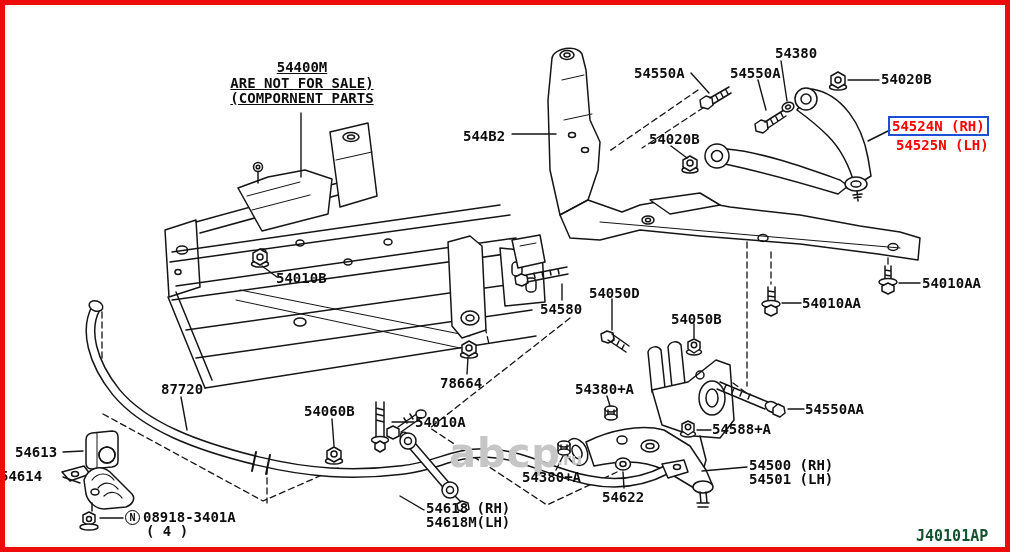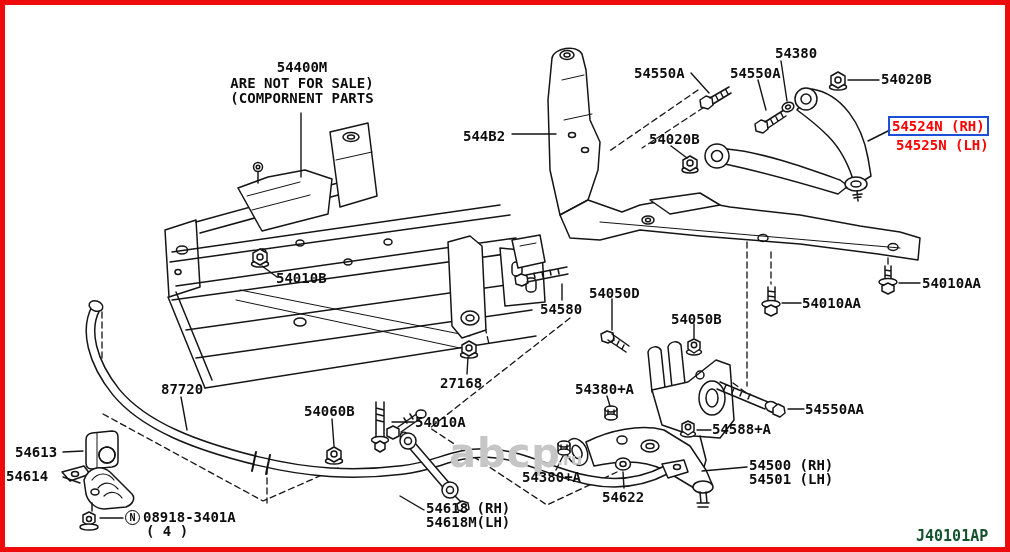--- a/index.html
+++ b/index.html
@@ -3,21 +3,21 @@
 <meta charset="utf-8">
 <style>
   html,body{margin:0;padding:0;}
   body{width:1010px;height:552px;position:relative;overflow:hidden;background:#ffffff;
        font-family:"DejaVu Sans Mono",monospace;}
   .frame{position:absolute;inset:0;border:5px solid #ee0b0b;pointer-events:none;z-index:9;}
   svg.art{position:absolute;left:0;top:0;z-index:1;}
   .lbl{position:absolute;z-index:5;font:bold 14px "DejaVu Sans Mono",monospace;
        color:#0d0d0d;white-space:nowrap;letter-spacing:0;}
   .title-block{position:absolute;left:212px;top:60px;width:180px;text-align:center;
-       z-index:5;font:bold 14px "DejaVu Sans Mono",monospace;color:#0d0d0d;line-height:15.5px;}
+       z-index:5;font:bold 14px "DejaVu Sans Mono",monospace;color:#0d0d0d;line-height:15.5px;text-decoration:underline;}
   .hl-box{position:absolute;left:888px;top:116px;z-index:6;border:2px solid #1d4ed8;
        padding:0 2px;font:bold 14px "DejaVu Sans Mono",monospace;color:#ff0000;white-space:nowrap;}
   .hl-alt{position:absolute;left:896px;top:137px;z-index:6;
        font:bold 14px "DejaVu Sans Mono",monospace;color:#ff0000;white-space:nowrap;}
   .ncirc{position:absolute;left:125px;top:510px;width:13px;height:13px;border:1.5px solid #000;
        border-radius:50%;font:bold 10px/13px "DejaVu Sans Mono",monospace;text-align:center;z-index:5;color:#0d0d0d;}
   .wm{position:absolute;color:#c6c6c6;font-family:"DejaVu Sans",sans-serif;font-weight:bold;z-index:4;}
   .wm-main{left:449px;top:430px;font-size:40px;letter-spacing:1px;}
   .wm-suffix{left:557px;top:450px;font-size:16px;}
   .code{position:absolute;left:916px;top:527px;font:bold 15px "DejaVu Sans Mono",monospace;color:#14532d;z-index:5;}
@@ -292,37 +292,37 @@
 <div class="lbl" style="left:881px;top:71px">54020B</div>
 
 <div class="hl-box">54524N (RH)</div>
 <div class="hl-alt">54525N (LH)</div>
 
 <div class="lbl" style="left:649px;top:131px">54020B</div>
 <div class="lbl" style="left:276px;top:270px">54010B</div>
 <div class="lbl" style="left:540px;top:301px">54580</div>
 <div class="lbl" style="left:589px;top:285px">54050D</div>
 <div class="lbl" style="left:671px;top:311px">54050B</div>
-<div class="lbl" style="left:440px;top:375px">27168</div>
+<div class="lbl" style="left:440px;top:375px">78664</div>
 <div class="lbl" style="left:161px;top:381px">87720</div>
 <div class="lbl" style="left:304px;top:403px">54060B</div>
 <div class="lbl" style="left:415px;top:414px">54010A</div>
 <div class="lbl" style="left:802px;top:295px">54010AA</div>
 <div class="lbl" style="left:922px;top:275px">54010AA</div>
 <div class="lbl" style="left:805px;top:401px">54550AA</div>
 <div class="lbl" style="left:712px;top:421px">54588+A</div>
 <div class="lbl" style="left:575px;top:381px">54380+A</div>
 <div class="lbl" style="left:522px;top:469px">54380+A</div>
 <div class="lbl" style="left:602px;top:489px">54622</div>
 <div class="lbl" style="left:749px;top:457px">54500 (RH)</div>
 <div class="lbl" style="left:749px;top:471px">54501 (LH)</div>
 <div class="lbl" style="left:426px;top:500px">54618 (RH)</div>
 <div class="lbl" style="left:426px;top:514px">54618M(LH)</div>
 <div class="lbl" style="left:15px;top:444px">54613</div>
-<div class="lbl" style="left:6px;top:468px">54614</div>
+<div class="lbl" style="left:0;top:468px">54614</div>
 
 <div class="ncirc">N</div>
 <div class="lbl" style="left:143px;top:509px">08918-3401A</div>
 <div class="lbl" style="left:146px;top:523px">( 4 )</div>
 
 <span class="wm wm-main">abcp</span>
 <span class="wm wm-suffix">.ru</span>
 
 <div class="code">J40101AP</div>
 

